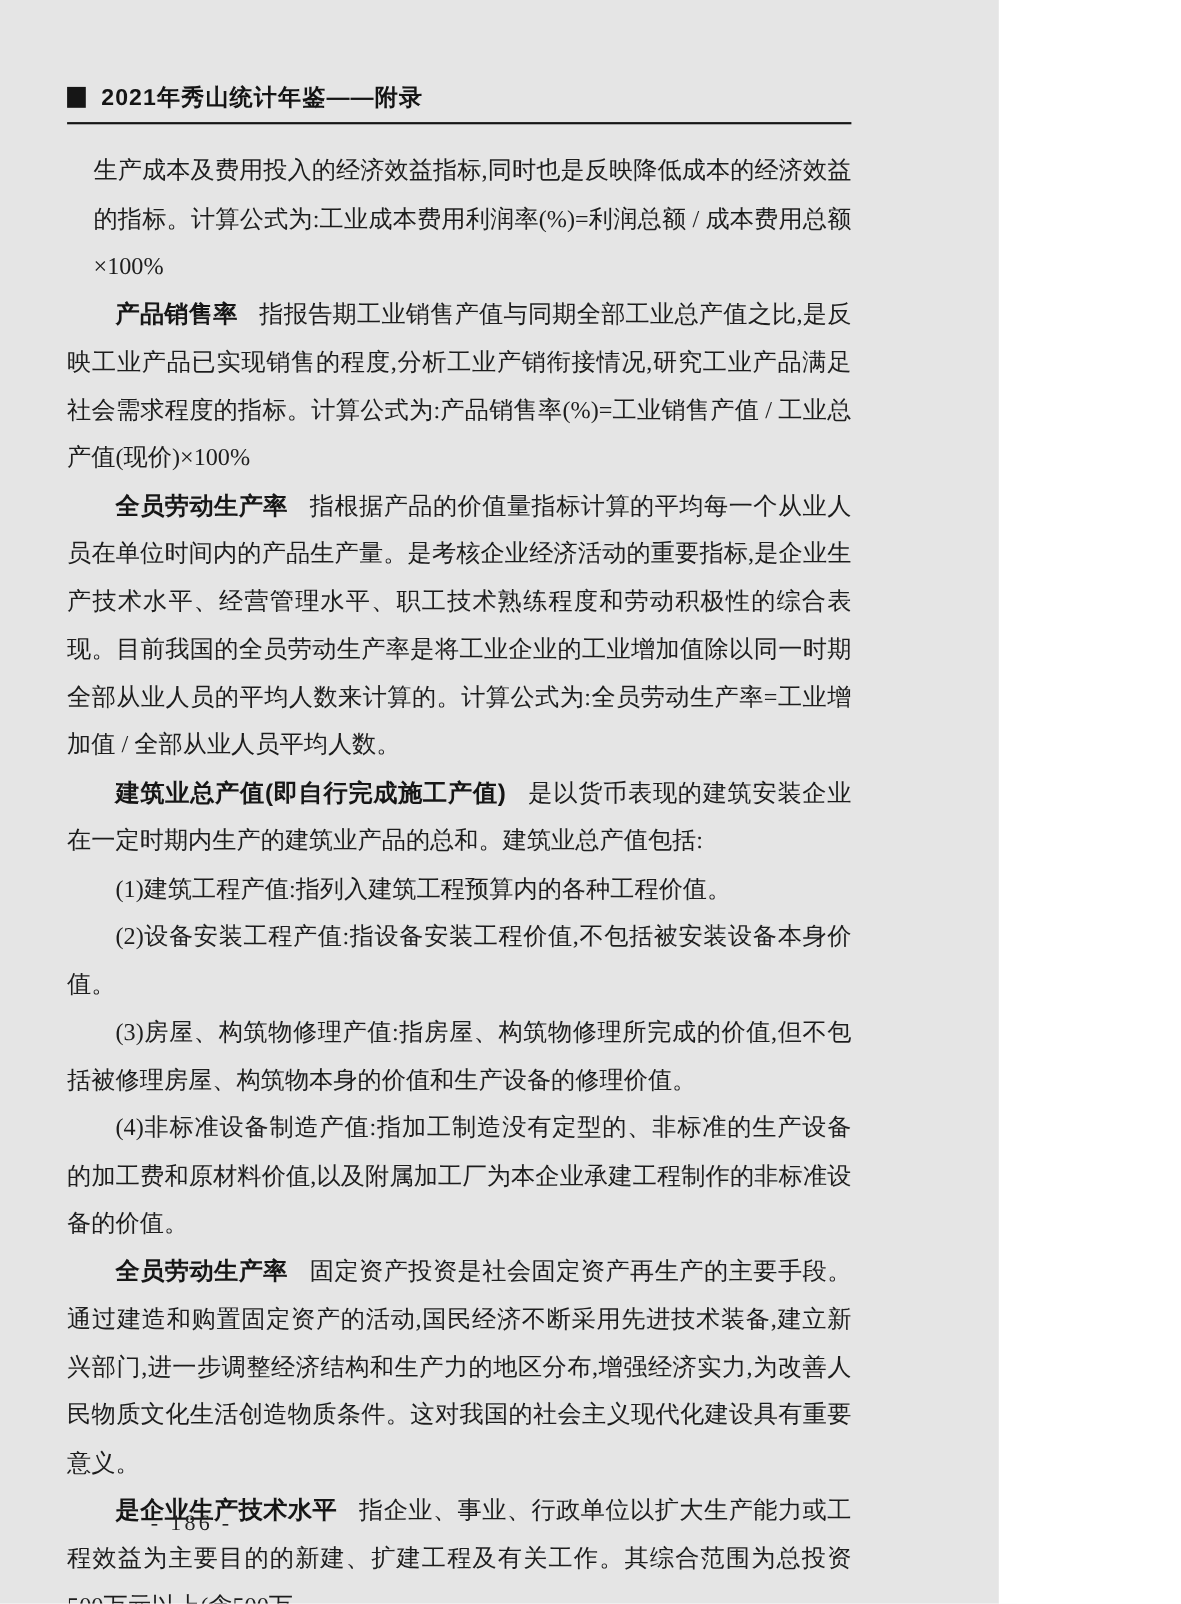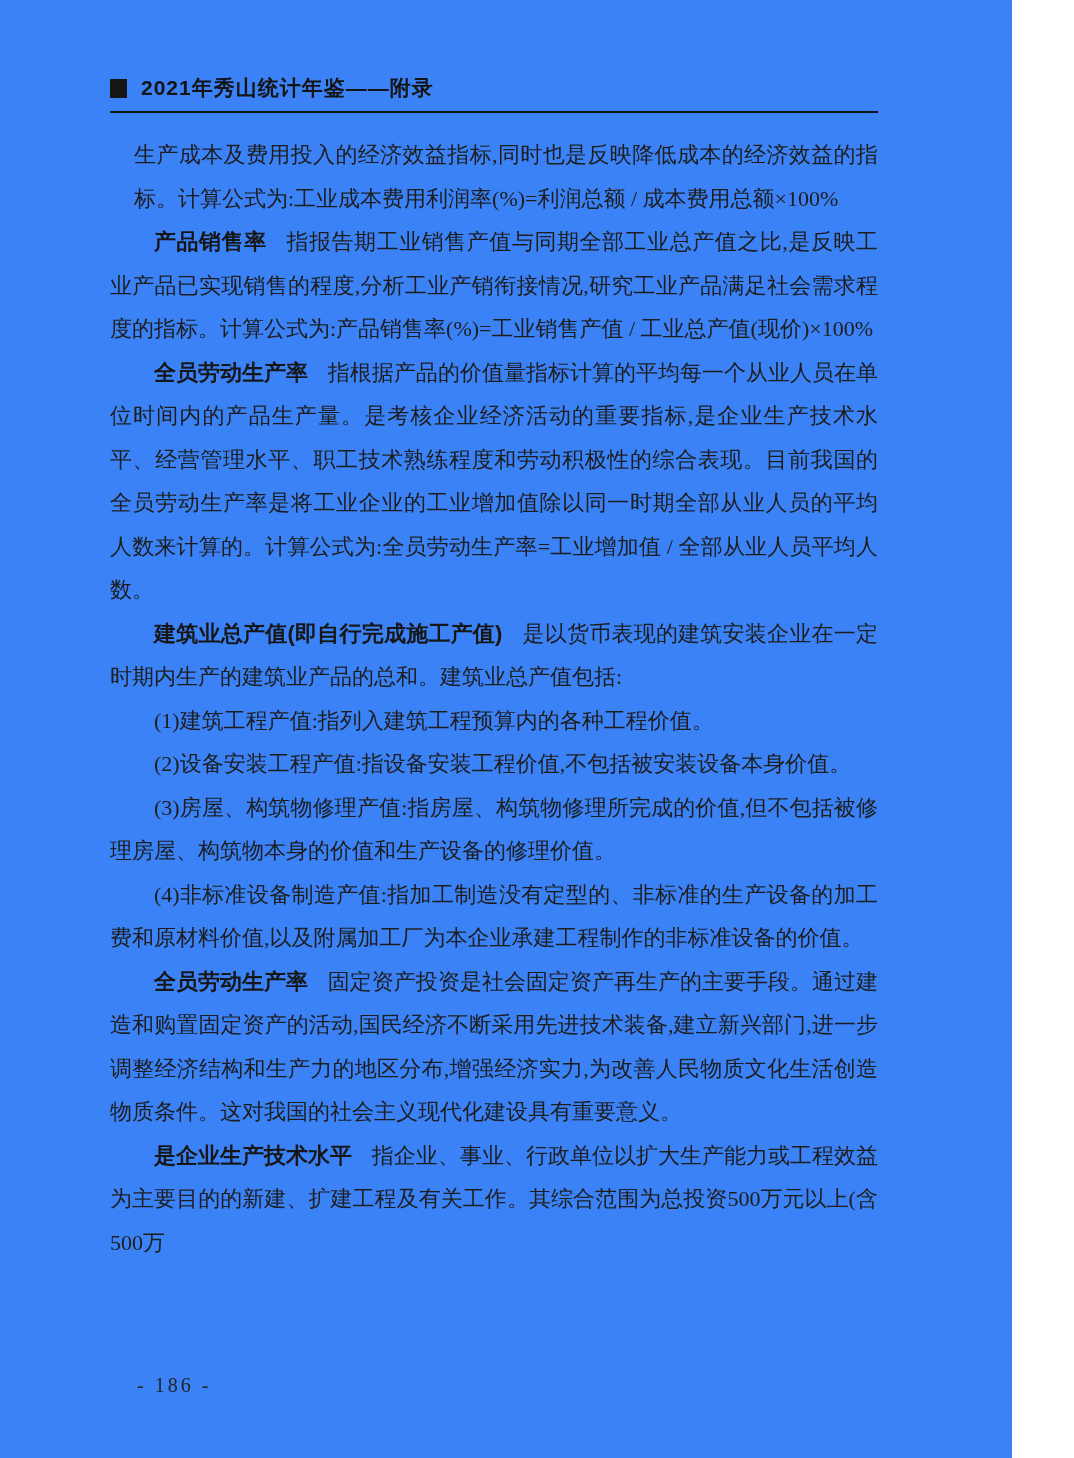--- a/index.html
+++ b/index.html
@@ -2,25 +2,25 @@
 <html><head>
 <meta charset="utf-8">
 <style>
   html, body {
     margin: 0;
     padding: 0;
     background: #ffffff;
   }
   .page {
     position: relative;
-    width: 1012px;
+    width: 908px;
     height: 1458px;
-    background: #3b82f6;
+    background: #e5e5e5;
     box-sizing: border-box;
-    padding: 74px 134px 0 110px;
+    padding: 74px 134px 0 61px;
     overflow: hidden;
   }
   .header {
     display: flex;
     align-items: center;
     gap: 14px;
     border-bottom: 2px solid #161616;
     padding-bottom: 9px;
   }
   .header .sq {

